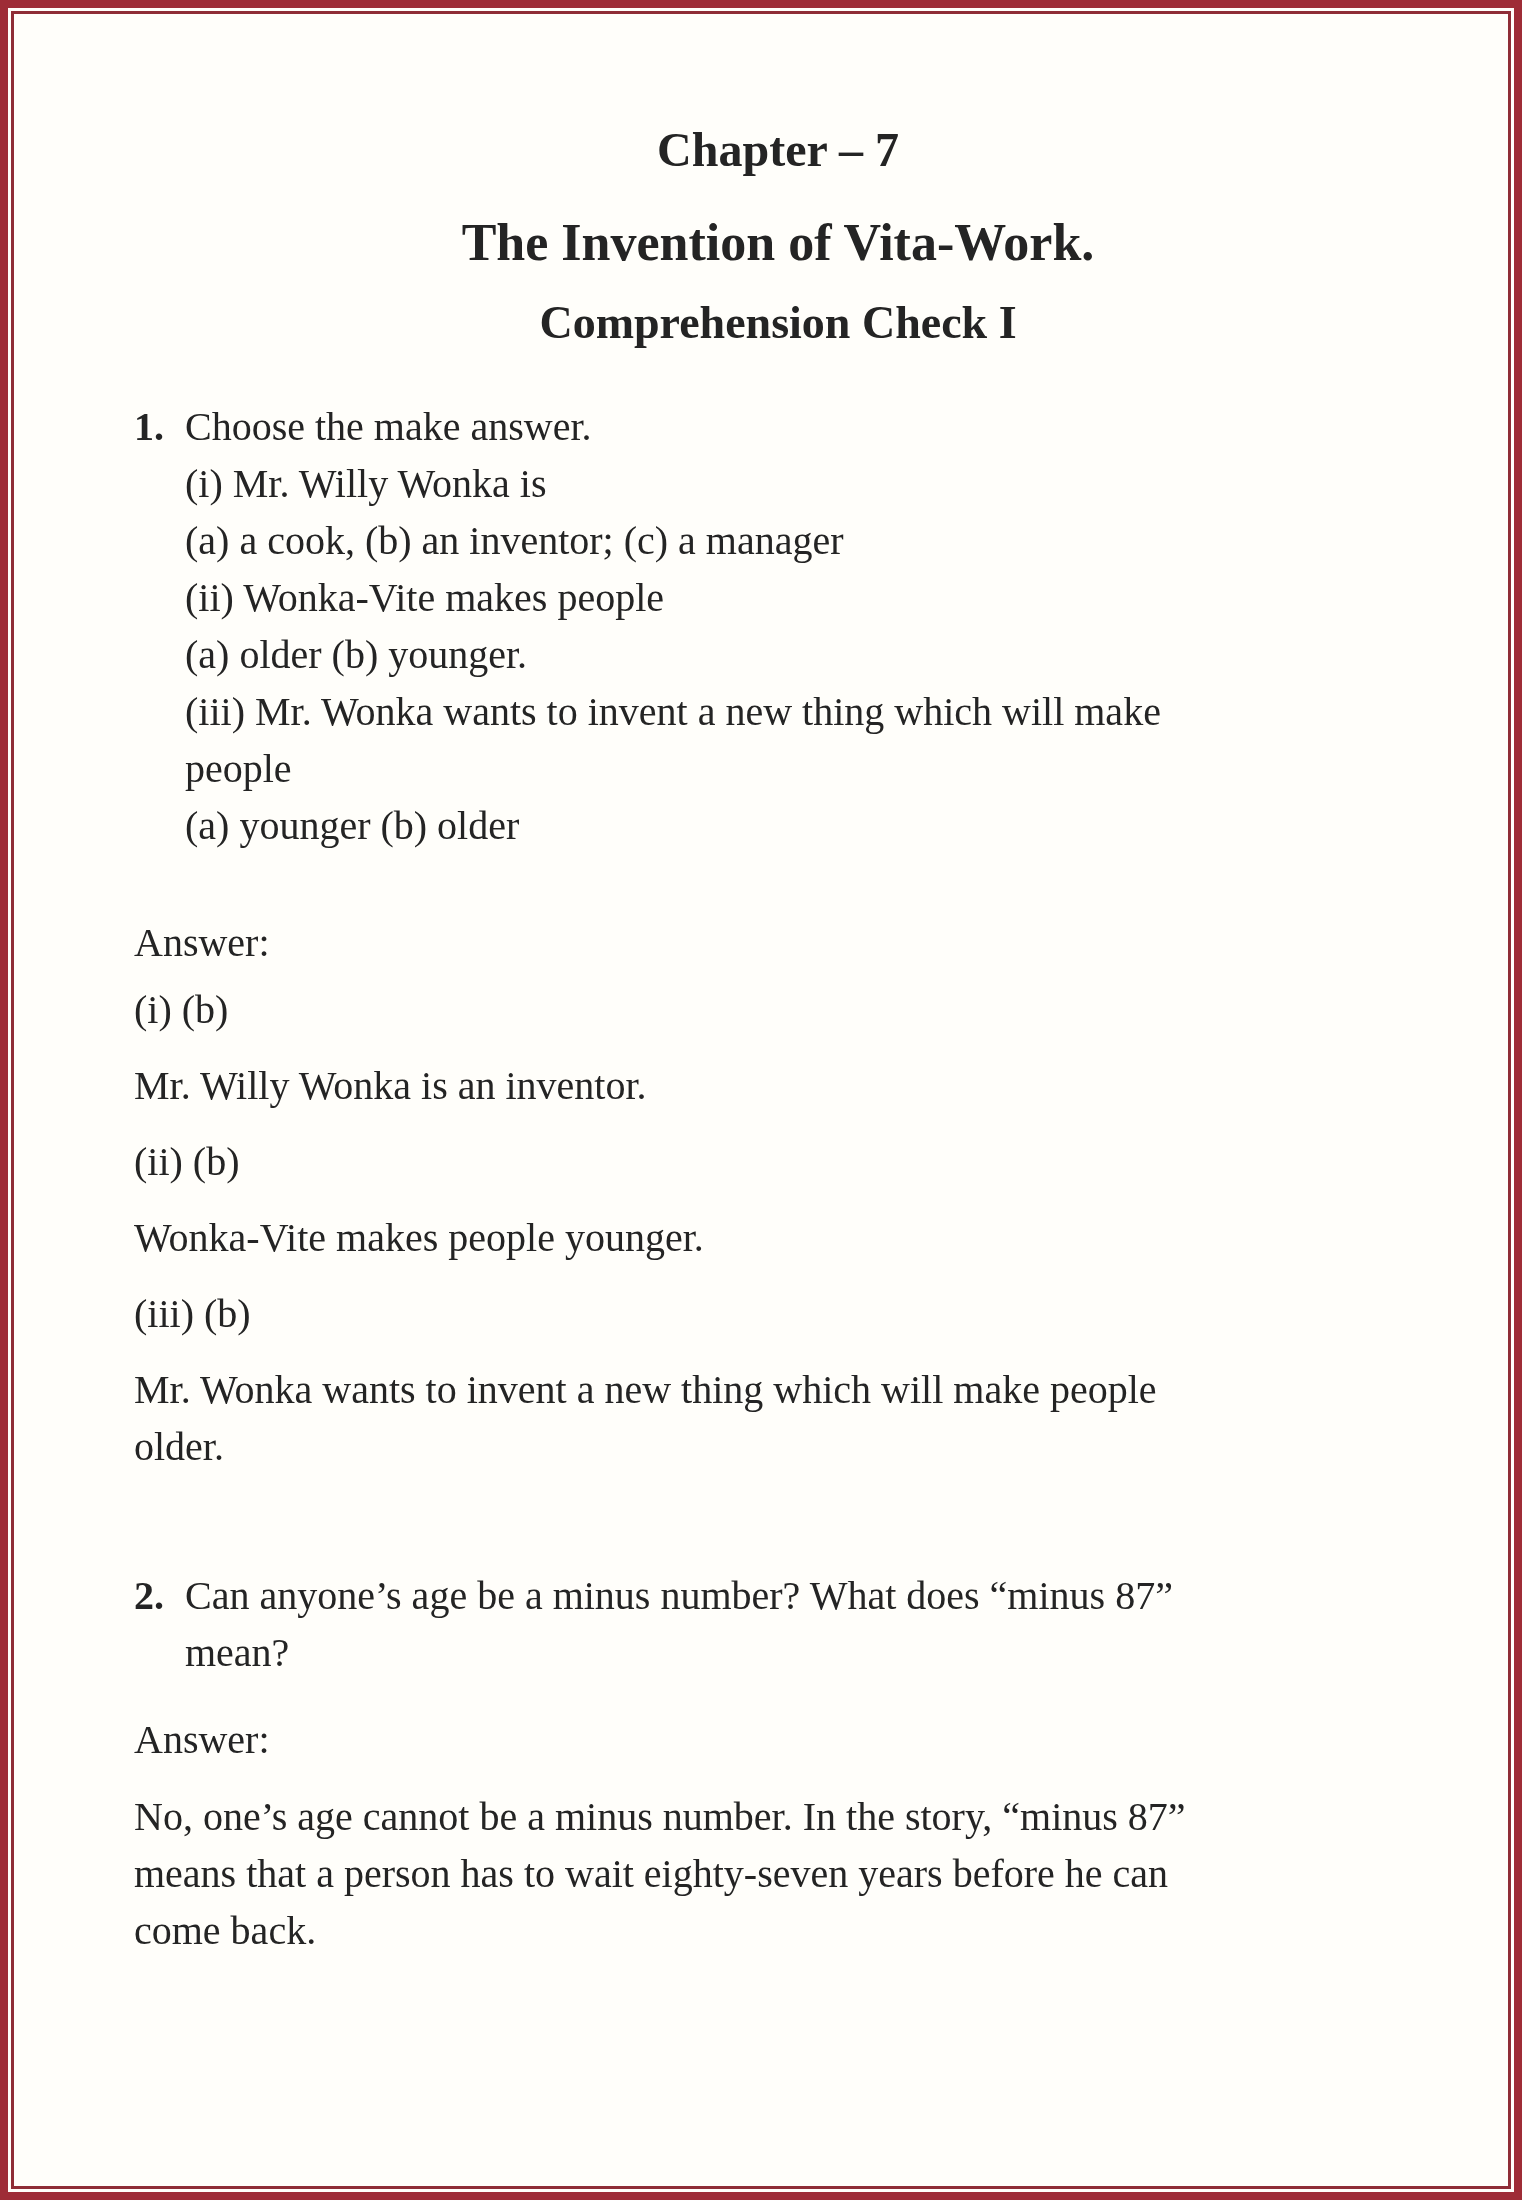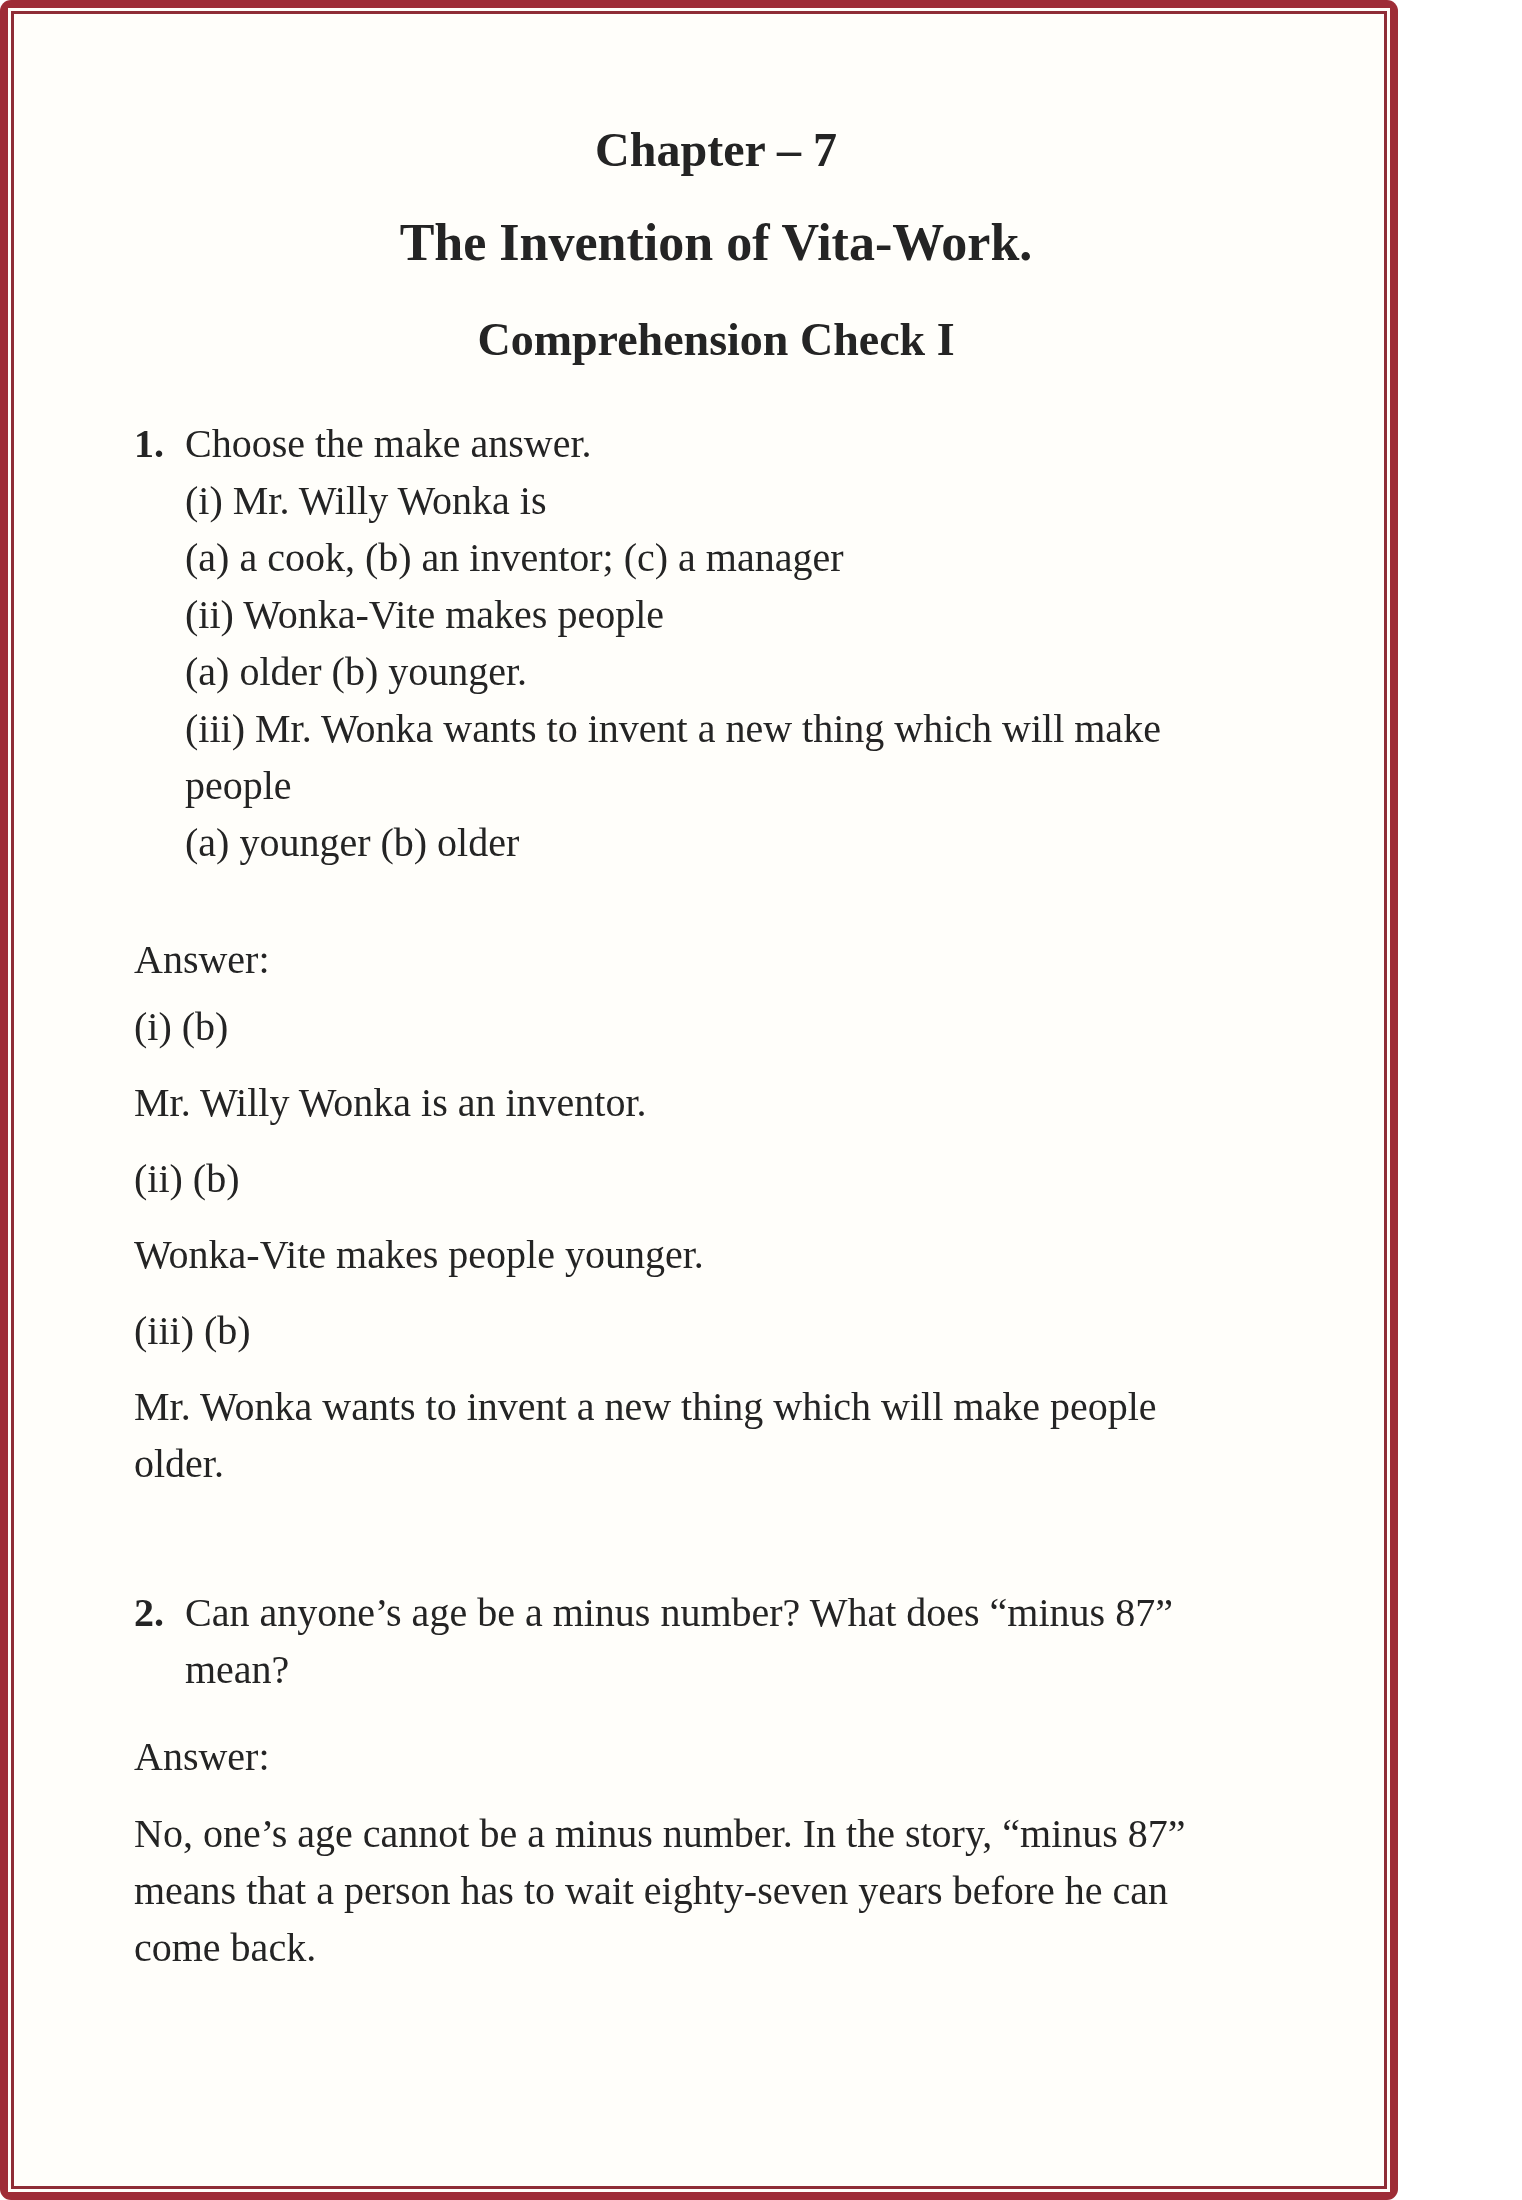--- a/index.html
+++ b/index.html
@@ -1,28 +1,27 @@
 <!DOCTYPE html>
 <html style="--border_outer: #9e2c36; --border_inner: #8f2d36; --page_bg: #fffefa; --text: #242424;"><head>
 <meta charset="utf-8">
 <style>
   html,body{margin:0;padding:0;background:#fff;}
   .page{
-    width:1398px;height:2200px;position:relative;overflow:hidden;
+    width:1522px;height:2200px;position:relative;overflow:hidden;
     background:var(--page_bg,#fffefa);
     color:var(--text,#242424);
     font-family:"Liberation Serif","DejaVu Serif",serif;
-    border-radius:11px;
   }
   .border-outer{position:absolute;inset:0;border:8px solid var(--border_outer,#9e2c36);pointer-events:none;}
   .border-inner{position:absolute;inset:11px;border:3px solid var(--border_inner,#8f2d36);pointer-events:none;}
   .content{position:relative;padding:120px 100px 0 134px;font-size:40px;line-height:57px;}
   .t1{font-size:48px;line-height:60px;font-weight:bold;text-align:center;margin:0;}
   .t2{font-size:52px;line-height:65px;font-weight:bold;text-align:center;margin:30px 0 8px;}
-  .t3{font-size:46px;line-height:58px;font-weight:bold;text-align:center;margin:36px 0 0;}
+  .t3{font-size:46px;line-height:58px;font-weight:bold;text-align:center;margin:19px 0 0;}
   .q-row{display:flex;margin:46px 0 0;}
   .q-row.q2{margin-top:92px;}
   .q-num{flex:0 0 51px;font-weight:bold;}
   .q-body{flex:1 1 auto;}
   .pre{white-space:pre-line;}
   .ans-label{font-weight:normal;margin:60px 0 10px;}
   .ans-label.mt-sm{margin:30px 0 20px;}
   .ans{margin:0 0 19px;}
 </style>
 </head>

